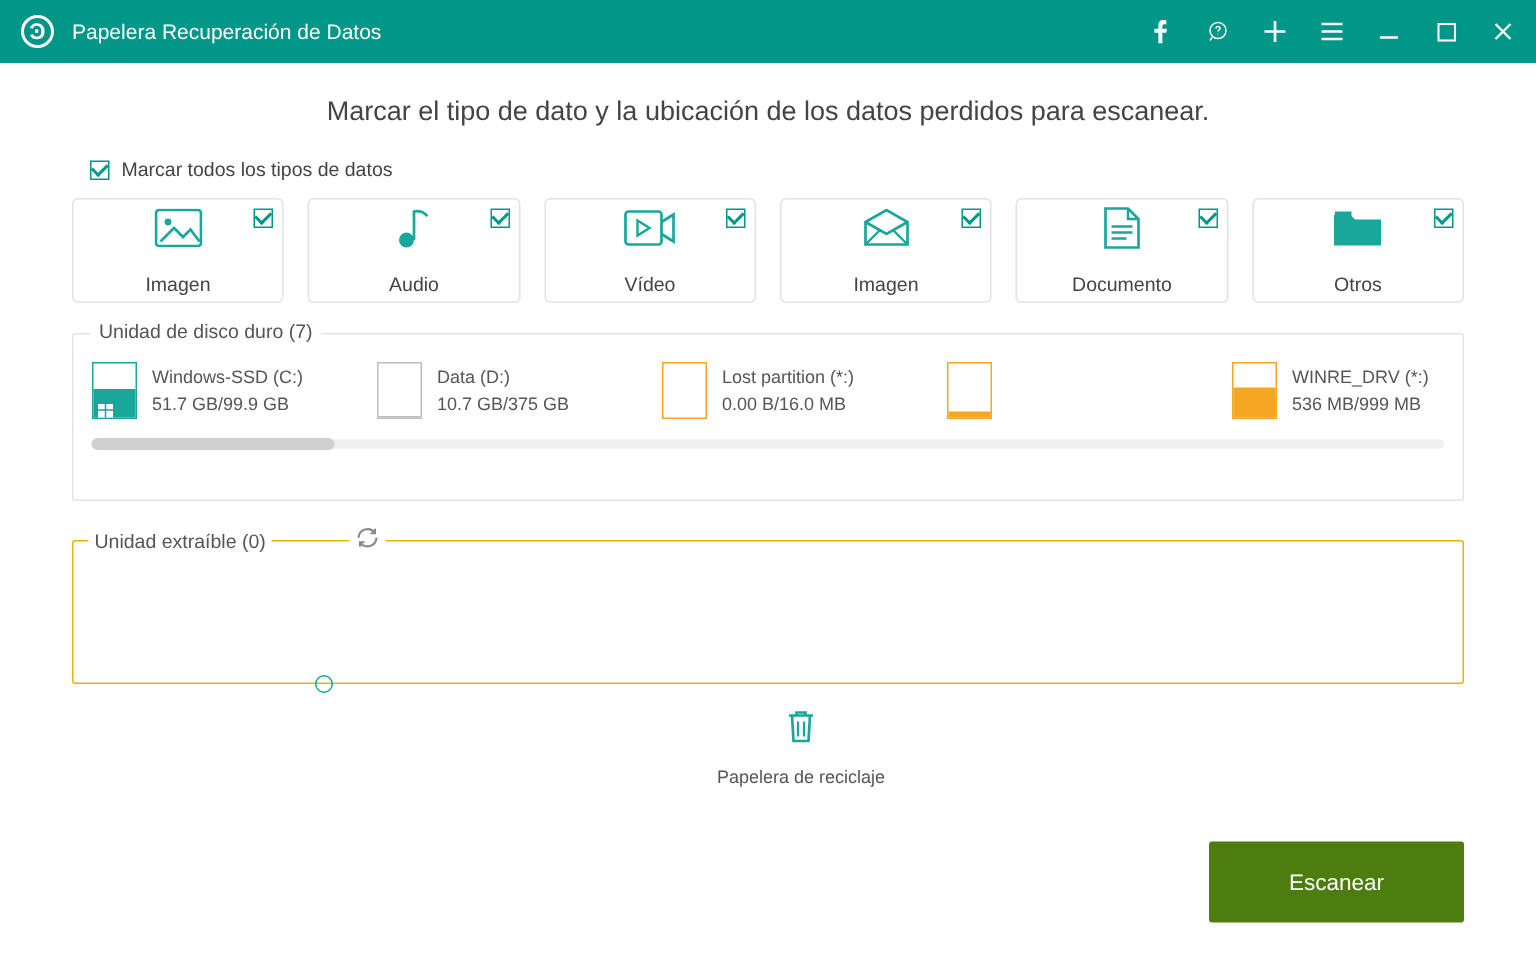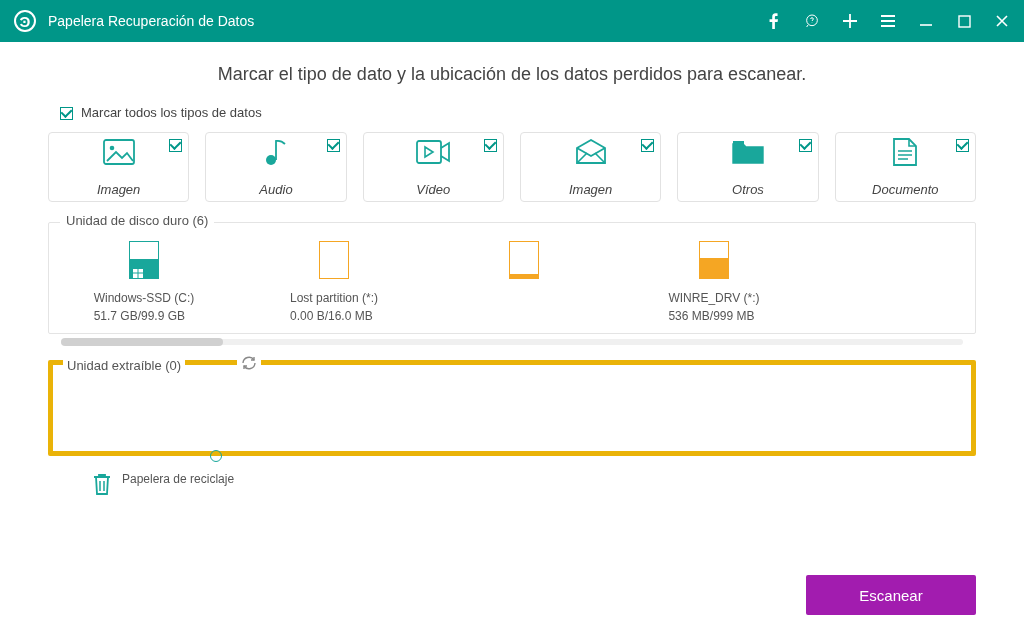--- a/index.html
+++ b/index.html
@@ -12,39 +12,39 @@
   .title-spacer { flex: 1; }
   .title-icons { display: flex; gap: 22px; align-items: center; }
   .title-icons .tico { width: 16px; height: 16px; display: flex; align-items: center; justify-content: center; cursor: pointer; }
   .title-icons svg { stroke: #fff; fill: none; }
   .content { padding: 22px 48px 16px 48px; }
   .headline { text-align: center; font-size: 18px; color: #444; margin-bottom: 20px; }
   .select-all { display: flex; align-items: flex-end; gap: 8px; font-size: 13px; color: #444; margin-bottom: 12px; margin-left: 12px;}
   .chk { width: 13px; height: 13px; border: 1.5px solid #009688; position: relative; display:inline-block; }
   .chk.checked::after { content: ""; position: absolute; left: 2px; top: -1px; width: 5px; height: 8px; border: solid #009688; border-width: 0 2px 2px 0; transform: rotate(45deg); }
   .type-row { display: flex; gap: 16px; margin-bottom: 20px; }
-  .type-card { flex: 1; height: 70px; border: 1px solid #e2e2e2; border-radius: 4px; position: relative; display: flex; flex-direction: column; align-items: center; justify-content: center; gap: 16px; cursor: pointer; font-style: italic; }
+  .type-card { flex: 1; height: 70px; border: 1px solid #e2e2e2; border-radius: 4px; position: relative; display: flex; flex-direction: column; align-items: center; justify-content: center; gap: 16px; cursor: pointer; }
   .type-card .chk { position: absolute; right: 6px; top: 6px; }
   .type-card .type-label { font-size: 13px; color: #444; }
   .type-icon { height: 28px; display:flex; align-items:center; justify-content:center; }
   .section-title { font-size: 13px; color: #555; margin-bottom: 6px; margin-left: 2px; }
   .drives-box { border: 1px solid #e4e4e4; border-radius: 2px; padding: 18px 12px 8px 12px; position: relative; margin-bottom: 26px; height: 112px;}
   .drives-row { display: flex; gap: 18px; overflow-x: auto; }
-  .drive { display: flex; align-items: center; gap: 10px; min-width: 172px; position: relative; cursor: pointer; padding-right:6px;flex-direction:column;}
+  .drive { display: flex; align-items: center; gap: 10px; min-width: 172px; position: relative; cursor: pointer; padding-right:6px;}
   .drive-icon { width: 30px; height: 38px; border: 1.5px solid; position: relative; }
   .drive-icon .fill { position:absolute; left:0; right:0; bottom:0; }
   .drive-info { font-size: 12px; color: #555; line-height: 1.5; }
   .scrollbar-track { height:6px; background:#f0f0f0; margin-top:14px; position:relative; border-radius:3px;}
   .scrollbar-thumb { position:absolute; left:0; width:18%; top:-1px; height:8px; background:#d0d0d0; border-radius:4px;}
-  .removable-box { border:5px solid #eab308; height: 96px; border-radius:2px; position:relative; margin-bottom:8px;}
+  .removable-box { border:1px solid #eab308; height: 96px; border-radius:2px; position:relative; margin-bottom:8px;}
   .removable-title { position:absolute; left:10px; top:0px; font-size:13px; color:#555; background:#fff; padding:0 4px; transform: translateY(-50%);}
   .refresh-icon { position:absolute; left: 184px; top:0px; transform: translateY(-50%); background:#fff; padding:0 4px;}
-  .recycle-row { display:flex; align-items:flex-start; gap:10px; margin-top:16px; margin-left: 44px; position:relative; }
+  .recycle-row { display:flex; align-items:center; gap:10px; margin-top:16px; margin-left: 44px; position:relative;flex-direction:column; }
   .recycle-radio { position:absolute; left:118px; top:-22px; width:12px; height:12px; border:1.5px solid #19a79b; border-radius:50%; }
-  .scan-btn { position:absolute; right:48px; bottom:20px; width:170px; height:40px; background:#a21caf; color:#fff; border:none; font-size:15px; border-radius:2px; cursor:pointer; }
+  .scan-btn { position:absolute; right:48px; bottom:20px; width:170px; height:54px; background:#4d7c0f; color:#fff; border:none; font-size:15px; border-radius:2px; cursor:pointer; }
   .sec-wrap { position: relative; }
   .sec-wrap .section-title { position:absolute; top:-9px; left:10px; background:#fff; padding:0 6px; z-index:2;}
 </style>
 </head>
 <body>
 
 <div class="titlebar">
   <div class="logo-circle">
       <span class="logo-d">Ͽ</span>
     </div>
@@ -140,58 +140,68 @@
             <path d="M2 9 L16 1 L30 9 V24 H2 Z" fill="none" stroke="#19a79b" stroke-width="1.8"></path>
             <path d="M2 9 L16 17 L30 9" fill="none" stroke="#19a79b" stroke-width="1.8"></path>
             <path d="M2 24 L12 14 M30 24 L20 14" stroke="#19a79b" stroke-width="1.6"></path>
           </svg>
       </div>
       <div class="type-label">Imagen</div>
     </div>
     <div class="type-card">
       <span class="chk checked"></span>
       <div class="type-icon">
-        <svg width="34" height="26" viewBox="0 0 34 26">
-            <path d="M2 5 H12 L15 8 H32 V24 H2 Z" fill="#19a79b" stroke="#19a79b" stroke-width="1.4"></path>
-            <rect x="2" y="2" width="11" height="5" fill="#19a79b"></rect>
-          </svg>
-      </div>
-      <div class="type-label">Otros</div>
-    </div>
-    <div class="type-card">
-      <span class="chk checked"></span>
-      <div class="type-icon">
         <svg width="26" height="30" viewBox="0 0 26 30">
             <path d="M2 2 H17 L24 9 V28 H2 Z" fill="none" stroke="#19a79b" stroke-width="1.8"></path>
             <path d="M17 2 V9 H24" fill="none" stroke="#19a79b" stroke-width="1.6"></path>
             <path d="M6 14 H20 M6 18 H20 M6 22 H16" stroke="#19a79b" stroke-width="1.6"></path>
           </svg>
       </div>
       <div class="type-label">Documento</div>
     </div>
+    <div class="type-card">
+      <span class="chk checked"></span>
+      <div class="type-icon">
+        <svg width="34" height="26" viewBox="0 0 34 26">
+            <path d="M2 5 H12 L15 8 H32 V24 H2 Z" fill="#19a79b" stroke="#19a79b" stroke-width="1.4"></path>
+            <rect x="2" y="2" width="11" height="5" fill="#19a79b"></rect>
+          </svg>
+      </div>
+      <div class="type-label">Otros</div>
+    </div>
   </div>
 
   <div class="sec-wrap">
-    <div class="section-title">Unidad de disco duro (6)</div>
+    <div class="section-title">Unidad de disco duro (7)</div>
     <div class="drives-box">
       <div class="drives-row" id="drives-row">
           <div class="drive">
             <div class="drive-icon" style="border-color:#19a79b">
               <div class="fill" style="background:#19a79b;height:52%"></div>
               <svg width="30" height="38" style="position:absolute;left:0;top:0">
                 <rect x="3" y="27" width="10" height="9" fill="#fff"></rect>
                 <path d="M3 31h10M8 27v9" stroke="#19a79b" stroke-width="1"></path>
               </svg>
             </div>
             <div class="drive-info">
               <div>Windows-SSD (C:)</div>
               <div>51.7 GB/99.9 GB</div>
             </div>
           </div>
           <div class="drive">
+            <div class="drive-icon" style="border-color:#bdbdbd">
+              <div class="fill" style="background:#bdbdbd;height:3%"></div>
+              <svg width="30" height="38" style="position:absolute;left:0;top:0"></svg>
+            </div>
+            <div class="drive-info">
+              <div>Data (D:)</div>
+              <div>10.7 GB/375 GB</div>
+            </div>
+          </div>
+          <div class="drive">
             <div class="drive-icon" style="border-color:#f5a623">
               <div class="fill" style="background:#f5a623;height:0%"></div>
               <svg width="30" height="38" style="position:absolute;left:0;top:0"></svg>
             </div>
             <div class="drive-info">
               <div>Lost partition (*:)</div>
               <div>0.00  B/16.0 MB</div>
             </div>
           </div>
           <div class="drive">

